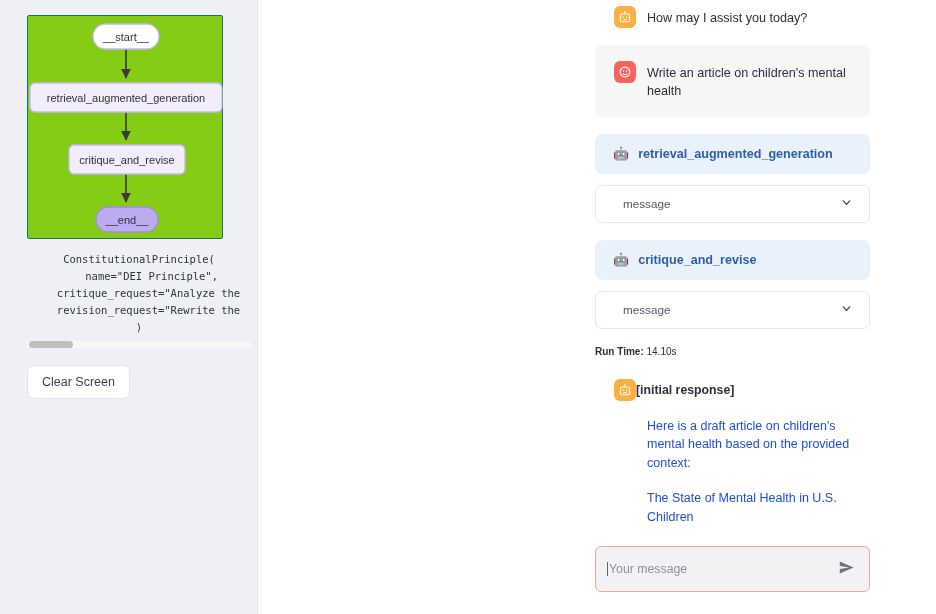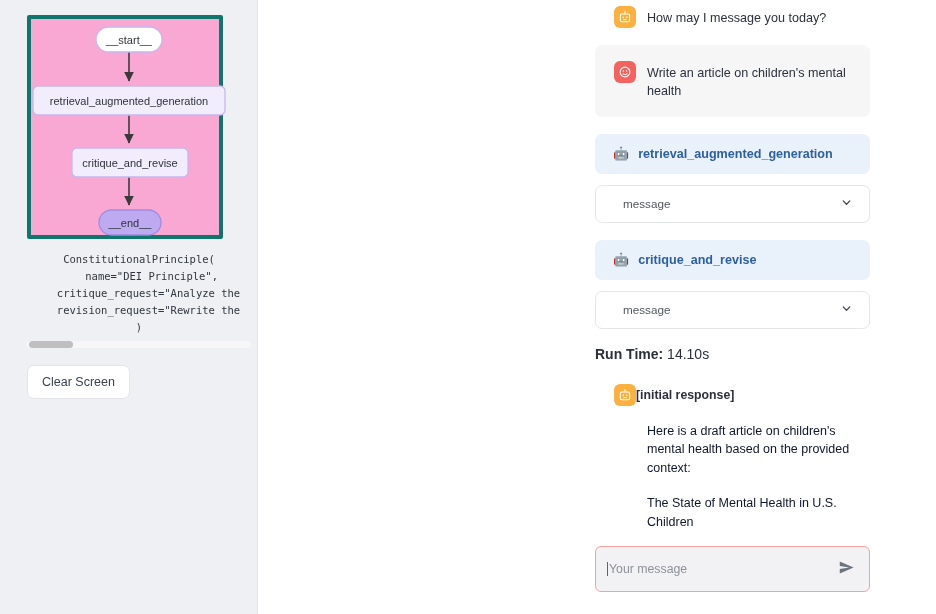--- a/index.html
+++ b/index.html
@@ -14,22 +14,22 @@
   
   .sidebar {
     width: 258px; height: 614px;
     background: #eef0f4;
     border-right: 1px solid #e2e5ea;
     padding: 15px 16px 0 27px;
     position: relative;
     flex: 0 0 258px;
   }
   .graph-card {
-    background: #f9a8d4;
-    border: 4px solid #0f766e;
+    background: #84cc16;
+    border: 1px solid #0f766e;
     width: 196px;
     height: 224px;
     border-radius: 2px;
     position: relative;
   }
   .graph-svg { display: block; width: 196px; height: 224px; }
 
   .code-block {
     margin-top: 12px;
     width: 224px;
@@ -128,33 +128,33 @@
     height: 38px;
     display: flex; align-items: center; justify-content: space-between;
     padding: 0 16px 0 27px;
     cursor: pointer;
   }
   .accordion-label { font-size: 11.7px; color: #53585f; }
   .chev { color: #3c4250; }
 
   .runtime {
     margin-top: 17px;
-    font-size: 14px;
+    font-size: 10px;
     color: #2b303b;
   }
   .runtime b { font-weight: bold; }
 
   .response-block { margin-top: 22px; padding-left: 19px; }
   .response-head { display: flex; align-items: center; }
   .response-title {
     font-size: 12.3px; font-weight: bold; color: #2b303b;
   }
   .response-body { padding-left: 33px; }
   .response-body p {
-    font-size: 12.5px; color: #0f172a;
+    font-size: 12.5px; color: #1d4ed8;
     line-height: 1.5;
     margin-top: 16px;
   }
 
   
   .composer {
     position: absolute;
     left: 337px; right: 66px; bottom: 22px;
     height: 46px;
     background: #f2f2f4;
@@ -234,21 +234,21 @@
         <span class="avatar bot">
           <svg width="14" height="14" viewBox="0 0 24 24" fill="none" stroke="#ffffff" stroke-width="1.8">
             <rect x="4" y="7" width="16" height="13" rx="3"></rect>
             <line x1="12" y1="3" x2="12" y2="7"></line>
             <circle cx="12" cy="2.6" r="1.1" fill="#ffffff" stroke="none"></circle>
             <circle cx="9" cy="12.5" r="1.3" fill="#ffffff" stroke="none"></circle>
             <circle cx="15" cy="12.5" r="1.3" fill="#ffffff" stroke="none"></circle>
             <line x1="9" y1="16.5" x2="15" y2="16.5"></line>
           </svg>
         </span>
-        <div class="msg-text">How may I message you today?</div>
+        <div class="msg-text">How may I assist you today?</div>
       </div>
 
       <div class="msg msg-user">
         <span class="avatar user">
           <svg width="14" height="14" viewBox="0 0 24 24" fill="none" stroke="#ffffff" stroke-width="1.8">
             <circle cx="12" cy="12" r="8.4"></circle>
             <circle cx="9.2" cy="10.4" r="1.25" fill="#ffffff" stroke="none"></circle>
             <circle cx="14.8" cy="10.4" r="1.25" fill="#ffffff" stroke="none"></circle>
             <path d="M8.6 15.2 q3.4 2.4 6.8 0" stroke-linecap="round"></path>
           </svg>

